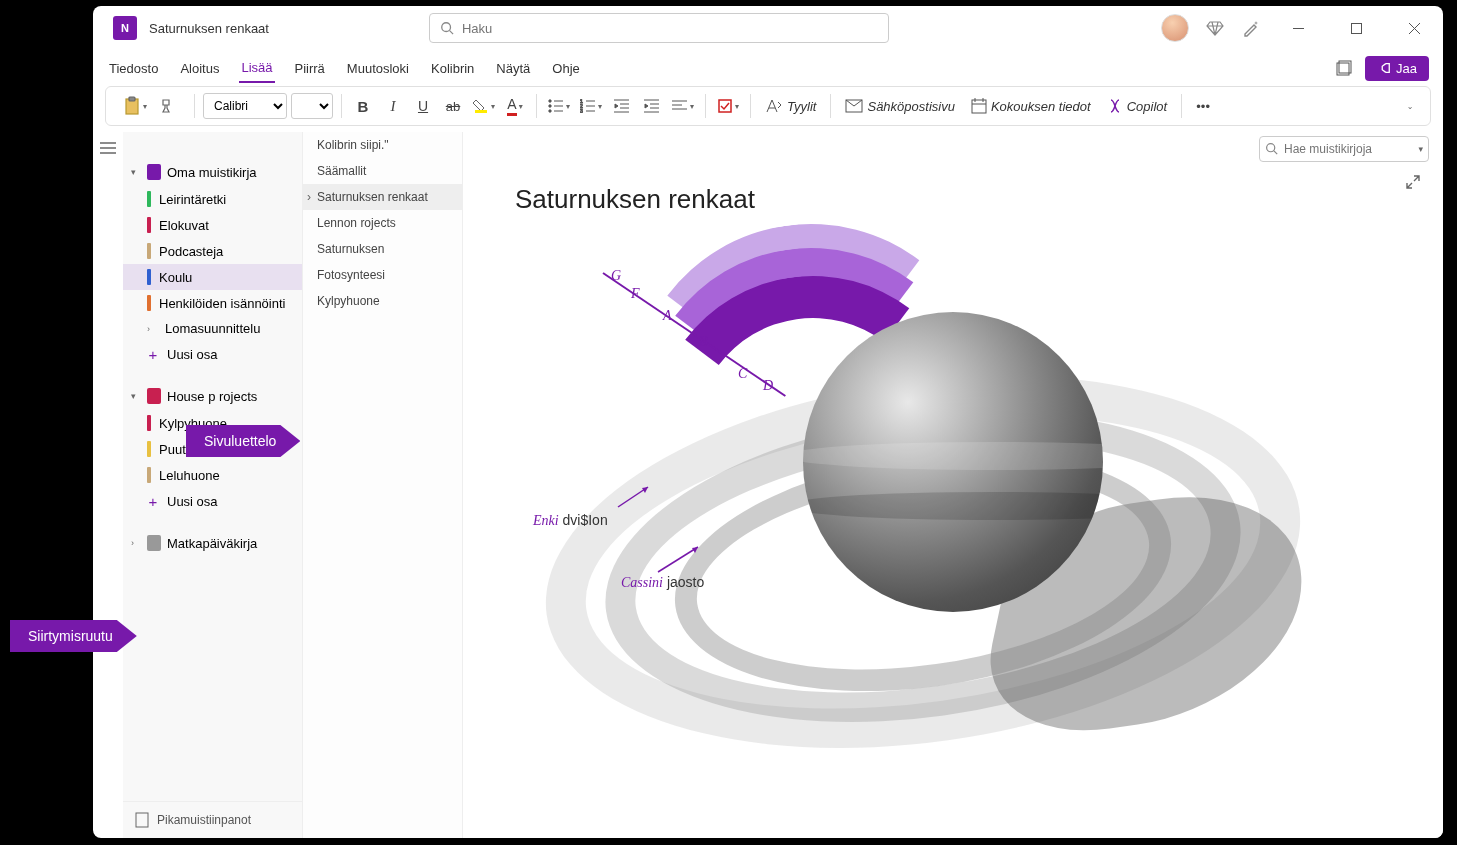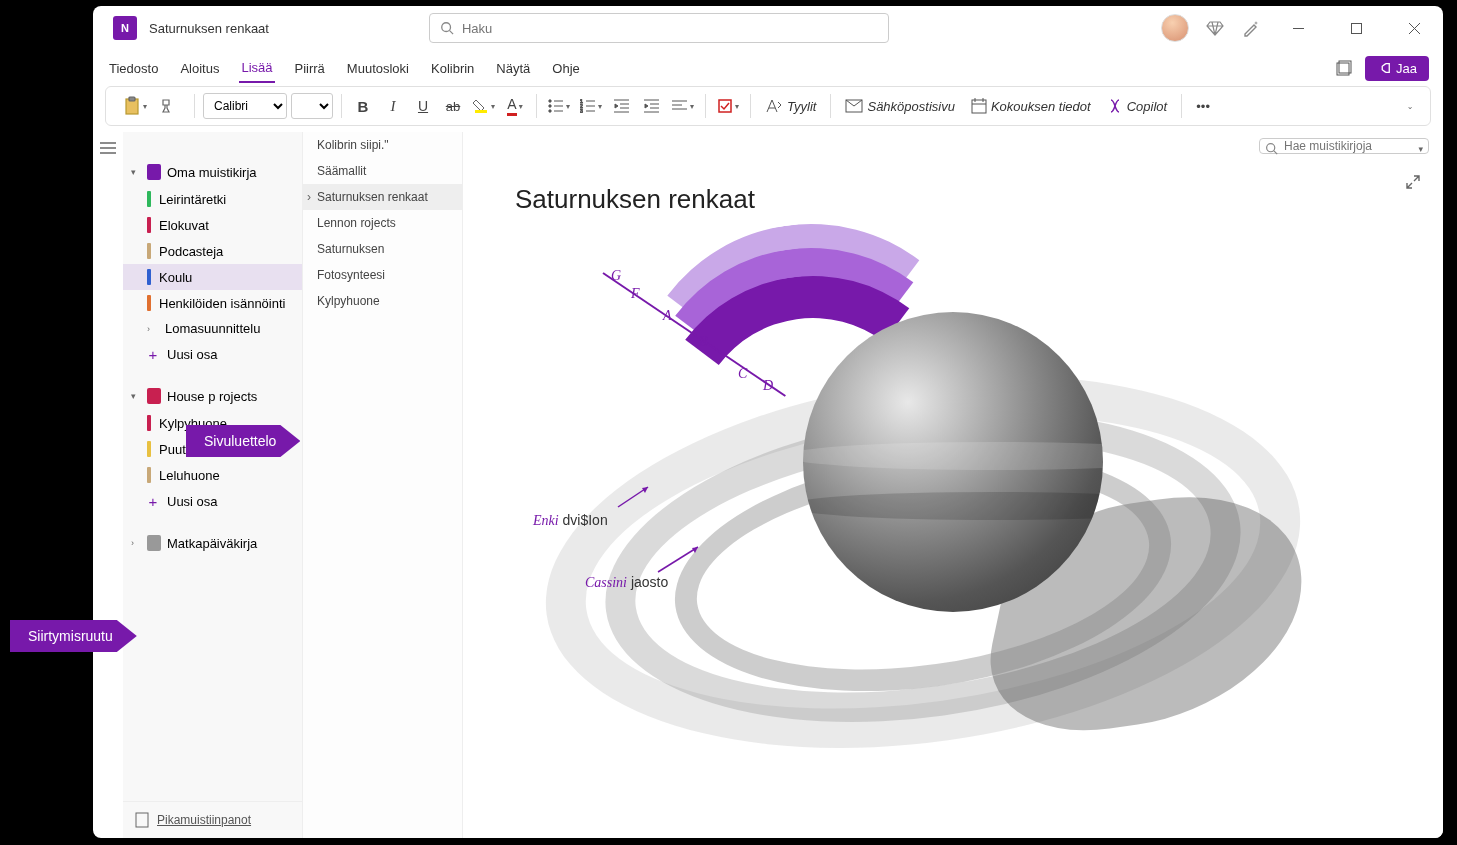--- a/index.html
+++ b/index.html
@@ -47,35 +47,35 @@
 .nav-pane { width: 180px; background: #f8f8f8; border-right: 1px solid #eee; display: flex; flex-direction: column; font-size: 13px; padding-top: 26px; }
 .nb-header { display: flex; align-items: center; padding: 6px 8px; gap: 6px; cursor: pointer; }
 .nb-chevron { font-size: 9px; color: #666; width: 10px; }
 .nb-icon { width: 14px; height: 16px; border-radius: 2px; }
 .nb-purple { background: #7719aa; }
 .nb-gray { background: #999; }
 .section-item { display: flex; align-items: center; padding: 5px 4px 5px 24px; gap: 8px; cursor: pointer; }
 .section-item.selected { background: #e8e0f0; }
 .section-bar { width: 4px; height: 16px; border-radius: 1px; }
 .section-plus { color: #7719aa; font-size: 15px; width: 12px; text-align: center; }
-.nav-footer { margin-top: auto; padding: 10px 12px; border-top: 1px solid #eee; display: flex; align-items: center; gap: 8px; font-size: 12px; color: #555; cursor: pointer; text-decoration: underline; }
+.nav-footer { margin-top: auto; padding: 10px 12px; border-top: 1px solid #eee; display: flex; align-items: center; gap: 8px; font-size: 12px; color: #555; cursor: pointer; }
 
 
 .page-list { width: 160px; background: #fdfdfd; border-right: 1px solid #eee; display: flex; flex-direction: column; font-size: 13px; }
 .page-list-header { display: flex; align-items: center; justify-content: space-between; padding: 8px; }
 .add-page-btn { display: flex; align-items: center; gap: 6px; border: 1px solid #ddd; border-radius: 4px; padding: 4px 8px; cursor: pointer; color: #7719aa; font-size: 12px; }
 .sort-btn { color: #888; cursor: pointer; }
 .page-item { padding: 6px 14px; cursor: pointer; color: #444; font-size: 12px; }
 .page-item.selected { background: #eee; position: relative; }
 .page-item.selected::before { content: "›"; position: absolute; left: 4px; color: #666; }
 
 
 .canvas-wrap { flex: 1; background: #fff; position: relative; overflow: hidden; }
 .notebook-search-row { position: absolute; right: 14px; top: 4px; }
-.nb-search { height: 16px; width: 170px; border: 1px solid #ccc; border-radius: 4px; font-size: 12px; padding: 0 20px 0 24px; }
+.nb-search { height: 26px; width: 170px; border: 1px solid #ccc; border-radius: 4px; font-size: 12px; padding: 0 20px 0 24px; }
 .nb-search-wrap { position: relative; }
 .nb-search-wrap svg.mag { position: absolute; left: 6px; top: 6px; width: 13px; height: 13px; }
 .nb-search-wrap .drop { position: absolute; right: 6px; top: 8px; font-size: 9px; color: #666; }
 .expand-btn { position: absolute; right: 22px; top: 42px; cursor: pointer; color: #555; }
 .page-title-h { font-size: 26px; color: #222; padding: 52px 0 0 52px; font-weight: 400; }
 .page-date { font-size: 12px; color: #666; padding: 10px 0 0 52px; }
 
 
 .saturn-stage { position: absolute; left: 50px; top: 130px; width: 800px; height: 560px; }
 .rings { position: absolute; border-radius: 50%; border-style: solid; }
@@ -436,20 +436,20 @@
         <svg class="ann-arrow" style="left:100px;top:220px" width="40" height="30">
             <line x1="5" y1="25" x2="35" y2="5" stroke="#7719aa" stroke-width="1.5"></line>
             <path d="M35 5l-6 1 3 5z" fill="#7719aa"></path>
           </svg>
         <div class="ann-text" style="left:20px;top:250px"><span class="cursive">Enki</span><span> dvi$Ion</span></div>
 
         <svg class="ann-arrow" style="left:140px;top:280px" width="50" height="36">
             <line x1="5" y1="30" x2="45" y2="5" stroke="#7719aa" stroke-width="1.5"></line>
             <path d="M45 5l-6 1 3 5z" fill="#7719aa"></path>
           </svg>
-        <div class="ann-text" style="left:72px;top:312px"><span class="cursive">Cassini</span><span> jaosto</span></div>
+        <div class="ann-text" style="left:108px;top:312px"><span class="cursive">Cassini</span><span> jaosto</span></div>
       </div>
     </div>
   </div>
 </div>
 
 <div class="callout c1">Siirtymisruutu</div>
 <div class="callout c2">Sivuluettelo</div>
 
 </body></html>

